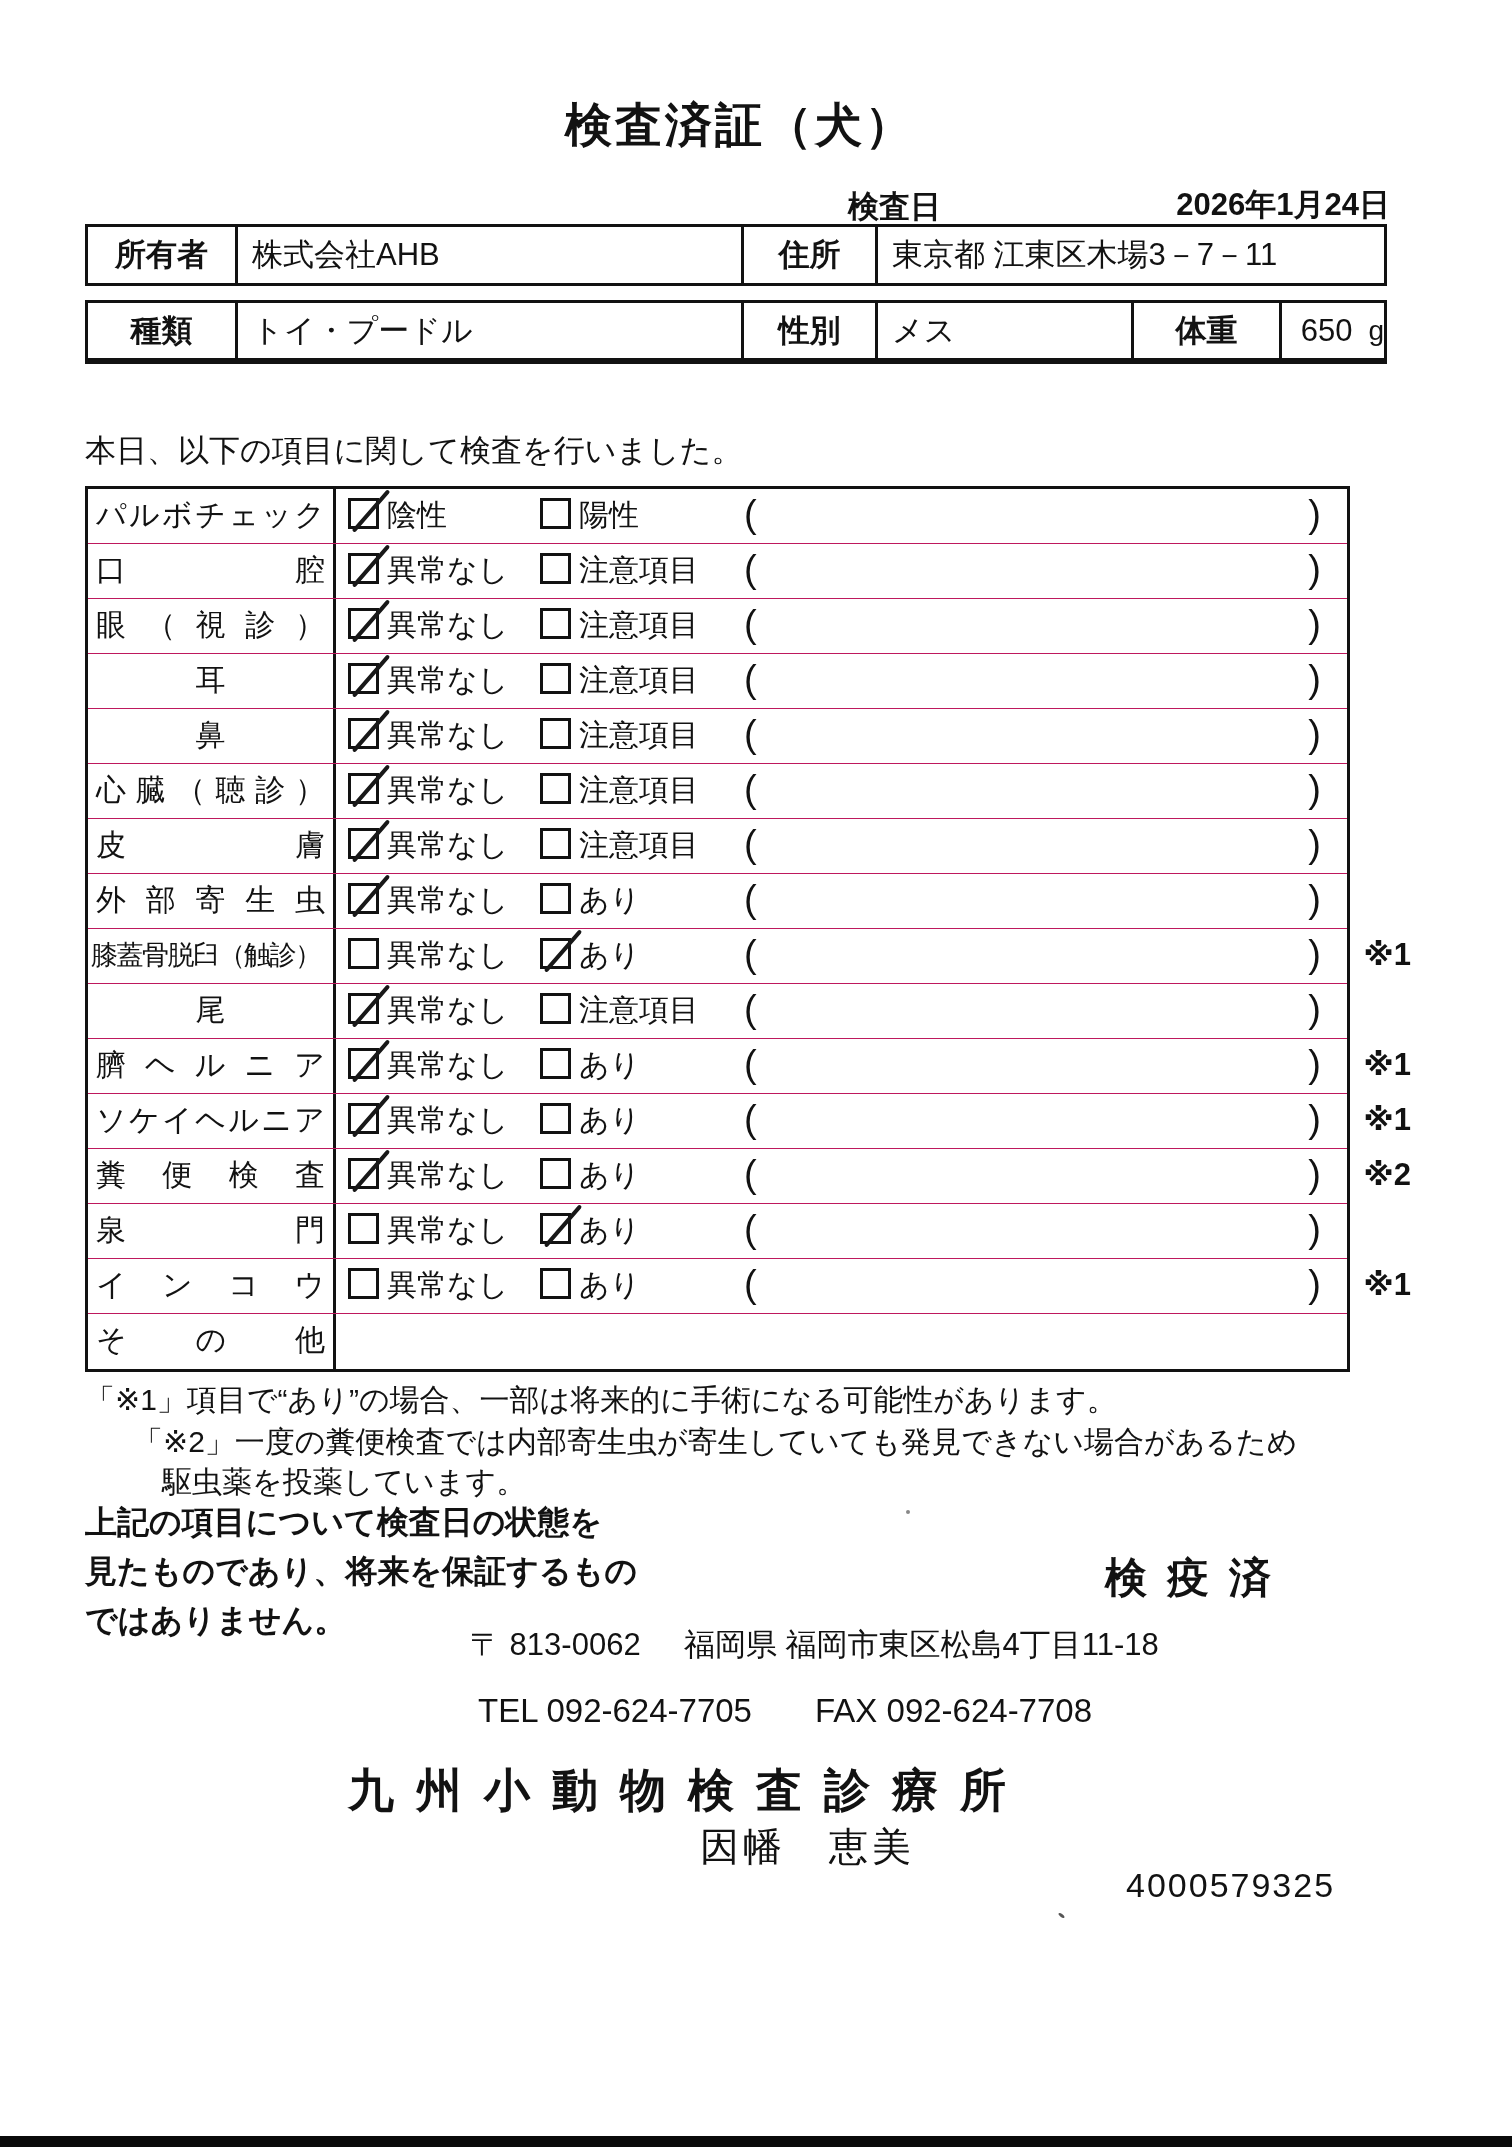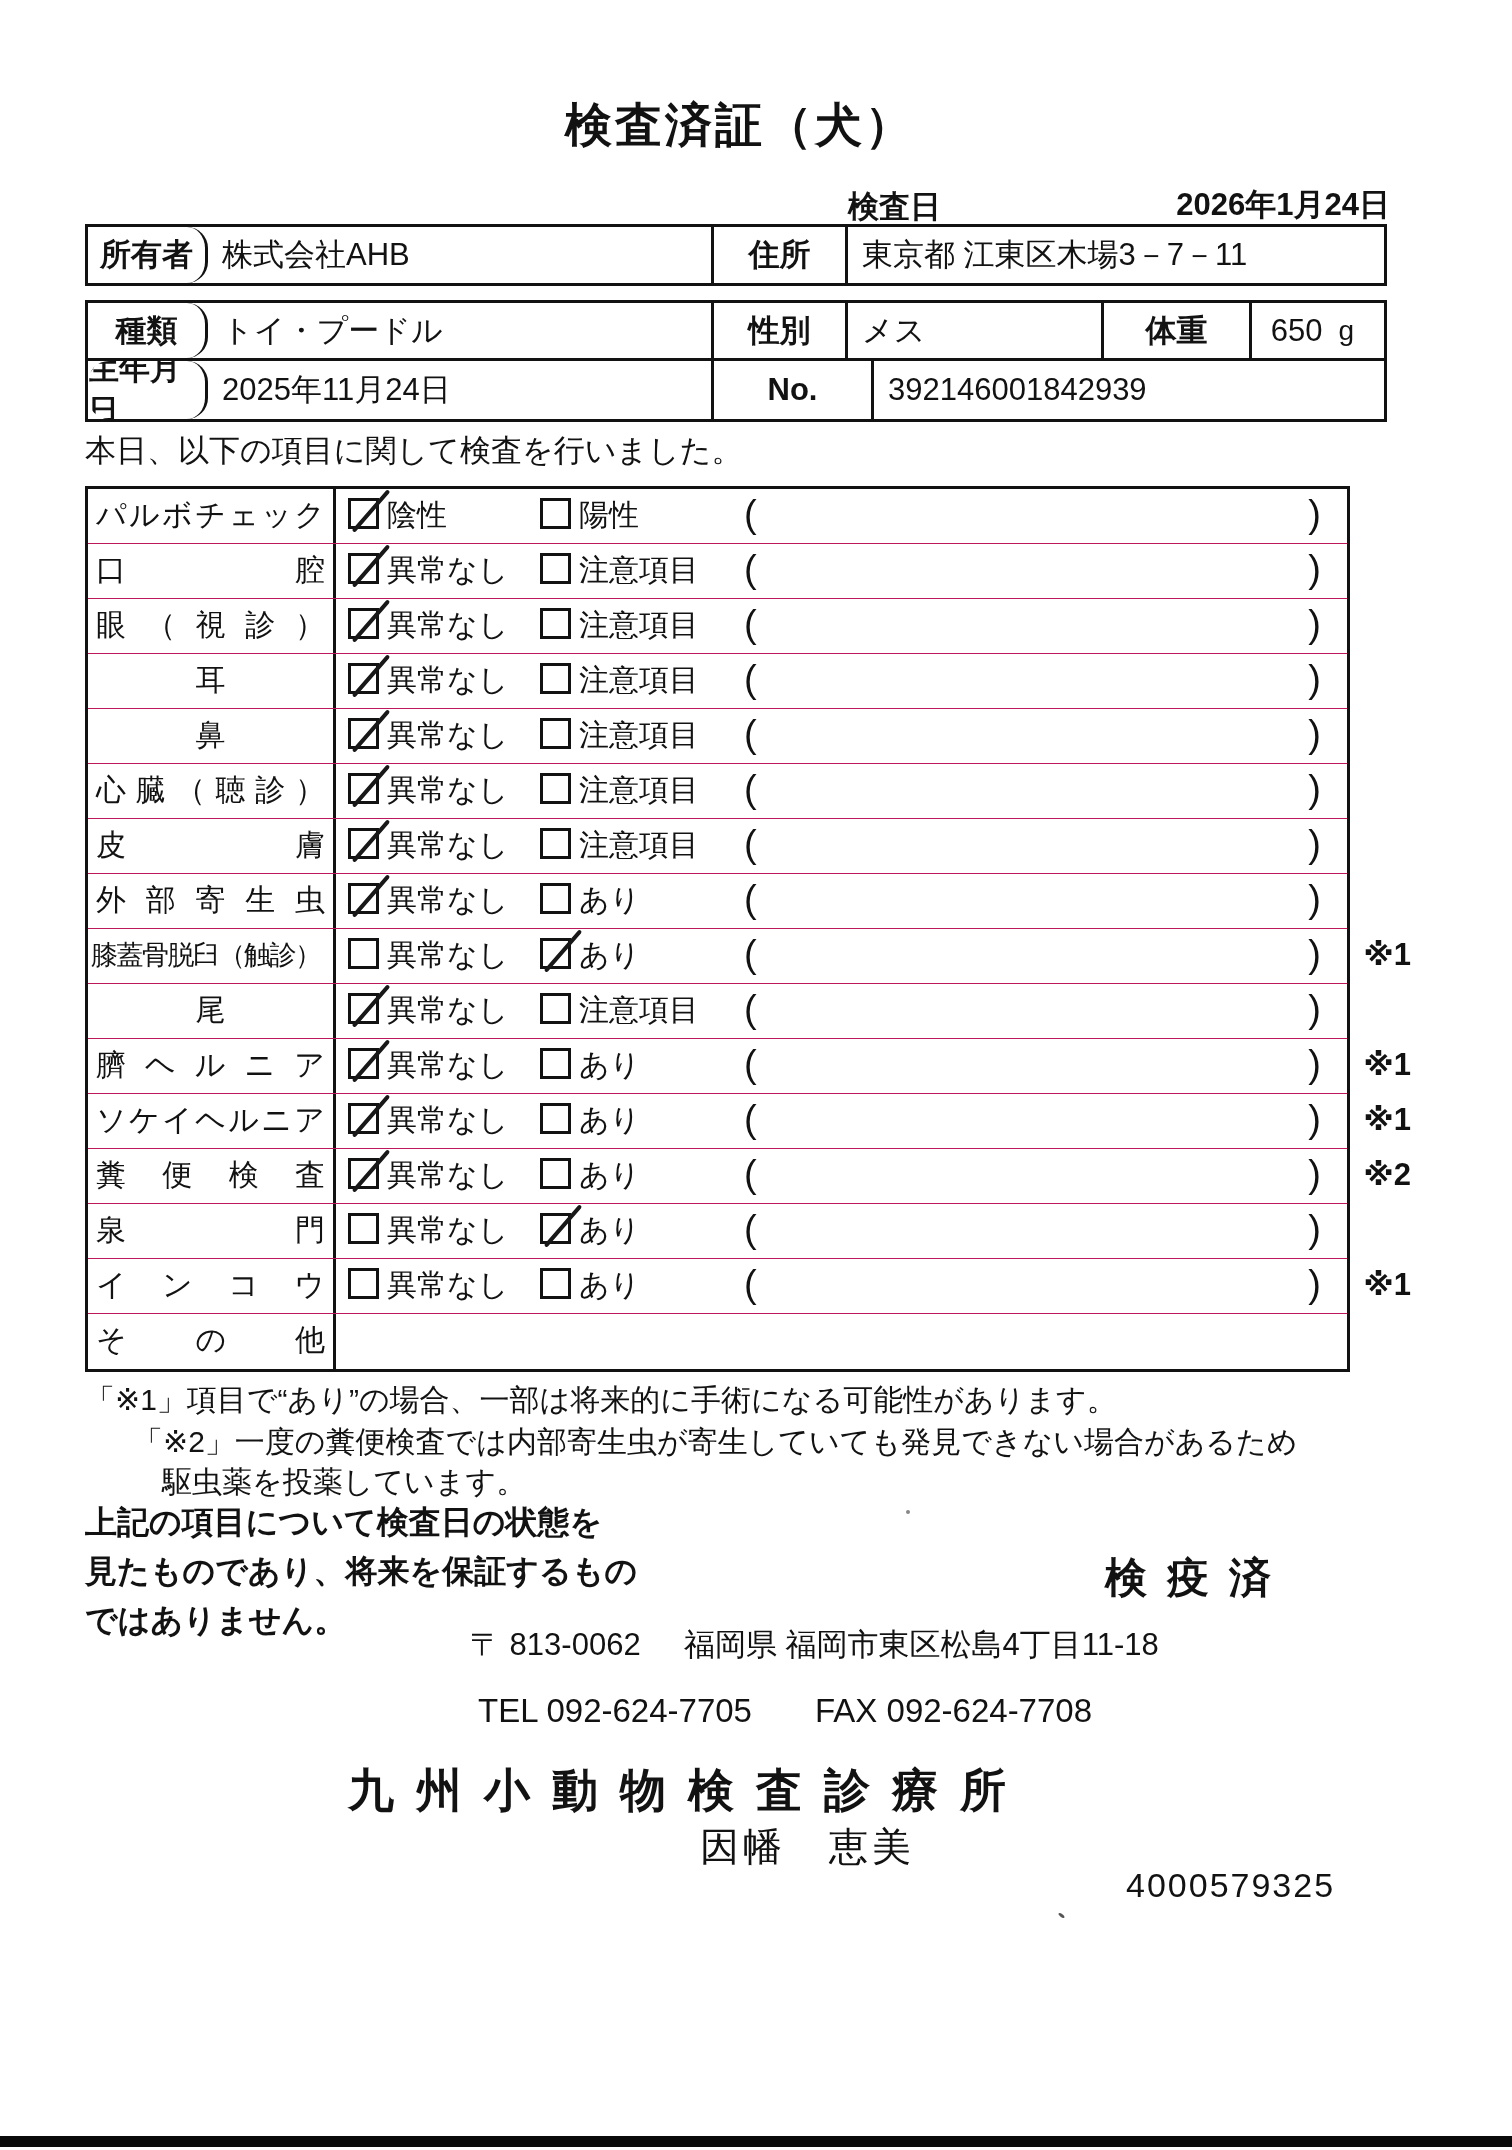--- a/index.html
+++ b/index.html
@@ -22,21 +22,21 @@
   .t-owner{top:224px;}
   .t-pet{top:300px;}
   .i-row{display:flex; height:56px; box-sizing:border-box;}
   .t-pet .i-row{height:58px;}
   .t-pet .i-row.first{border-bottom:3px solid #121212;}
   .i-cell{box-sizing:border-box; border-right:3px solid #121212;
     display:flex; align-items:center; font-size:31px; font-weight:500; overflow:hidden;}
   .i-cell.last{border-right:none;}
   .i-cell.lab{justify-content:center; font-weight:600;}
   .i-cell.val{padding-left:14px;}
-  .w-lab{width:120px;border-radius:21px;} .w-val{width:506px;} .w-lab2{width:134px;}
+  .w-lab{width:150px;} .w-val{width:506px;} .w-lab2{width:134px;}
   .w-sex{width:256px;} .w-wlab{width:148px;} .w-wval{width:102px;}
   .w-nolab{width:160px;} .w-noval{width:480px;}
   .w-addr{width:506px;}
   .weight-val{justify-content:flex-end; gap:16px;}
   .weight-val .unit{font-size:28px;}
 
   .intro-line{left:85px; top:430px; font-size:31px; font-weight:500;}
 
   
   .cl-table{left:85px; top:486px; width:1265px; border:3px solid #121212;
@@ -103,26 +103,20 @@
       <div class="i-cell lab w-lab">種類</div>
       <div class="i-cell val w-val">トイ・プードル</div>
       <div class="i-cell lab w-lab2">性別</div>
       <div class="i-cell val w-sex">メス</div>
       <div class="i-cell lab w-wlab">体重</div>
       <div class="i-cell w-wval weight-val last">
         <span>650</span>
         <span class="unit">g</span>
       </div>
     </div>
-    <div class="i-row">
-      <div class="i-cell lab w-lab">生年月日</div>
-      <div class="i-cell val w-val">2025年11月24日</div>
-      <div class="i-cell lab w-nolab">No.</div>
-      <div class="i-cell val w-noval last">392146001842939</div>
-    </div>
   </div>
 
   <div class="abs intro-line">本日、以下の項目に関して検査を行いました。</div>
 
   <div class="abs cl-table">
 
     <div class="cl-row al-justify">
       <div class="cl-label">
           <span>パルボチェック</span>
         </div>

